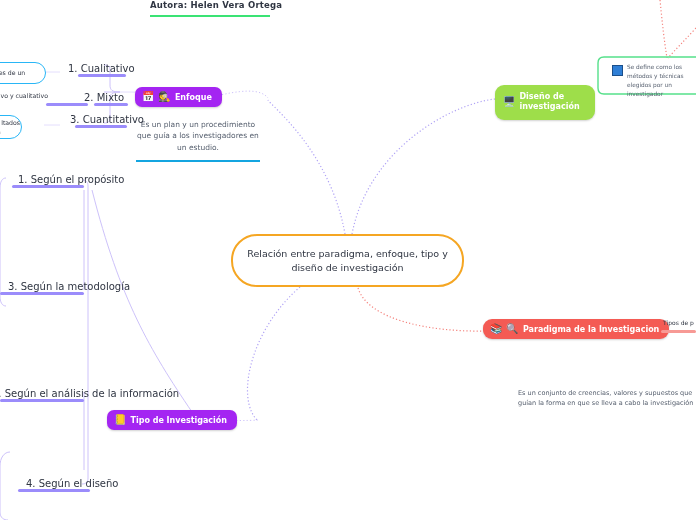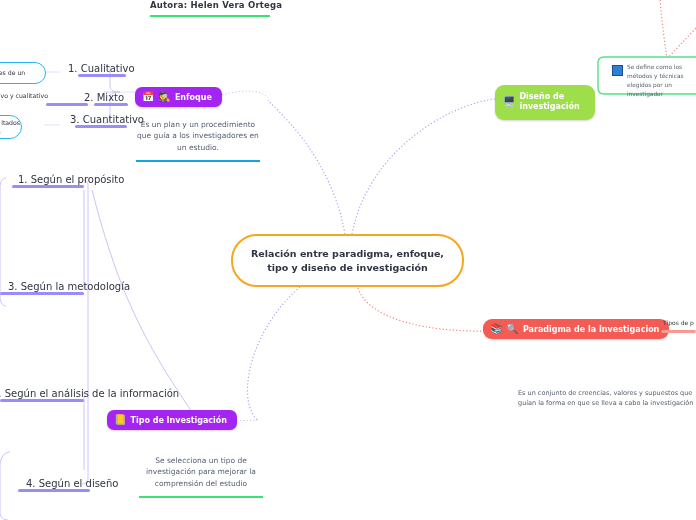--- a/index.html
+++ b/index.html
@@ -20,21 +20,21 @@
   .author-text{font-size:8.5px;font-weight:bold;color:#2f3542;letter-spacing:.2px;white-space:nowrap;}
   .author-rule{margin-top:5px;height:2px;background:#3ae374;width:120px;}
 
   
   .central{
     left:231px;top:234px;width:233px;height:53px;
     border:2px solid #f5a623;border-radius:26px;background:#ffffff;
     display:flex;align-items:center;justify-content:center;
   }
   .central-text{
-    font-size:9.5px;font-weight:bold;color:#2f3542;line-height:1.45;text-align:center;
+    font-size:9.5px;font-weight:normal;color:#2f3542;line-height:1.45;text-align:center;
     padding:0 14px;
   }
 
   
   .pill{
     display:flex;align-items:center;gap:4px;
     border-radius:7px;padding:5px 10px 5px 7px;
     color:#ffffff;font-size:8px;font-weight:bold;
     box-shadow:0 1px 2px rgba(0,0,0,.18);
     white-space:nowrap;
@@ -181,24 +181,20 @@
     <span class="lbl">Paradigma de la Investigacion</span>
   </div>
   <div class="desc desc-paradigma">Es un conjunto de creencias, valores y supuestos que guían la forma en que se lleva a cabo la investigación</div>
   <div class="tipos-label">Tipos de p</div>
   <div class="tipos-rule"></div>
 
   <div class="node pill pill-tipo">
     <span class="emoji">📒</span>
     <span class="lbl">Tipo de Investigación</span>
   </div>
-  <div class="desc desc-tipo">
-    <div>Se selecciona un tipo de investigación para mejorar la comprensión del estudio</div>
-    <div class="desc-rule"></div>
-  </div>
 
   <div class="sublabel" style="left:18px;top:174px;">1. Según el propósito</div>
   <div class="subrule" style="left:12px;top:185px;width:72px;"></div>
 
   <div class="sublabel" style="left:8px;top:281px;">3. Según la metodología</div>
   <div class="subrule" style="left:0px;top:292px;width:84px;"></div>
 
   <div class="sublabel" style="left:-8px;top:388px;">3. Según el análisis de la información</div>
   <div class="subrule" style="left:0px;top:399px;width:84px;"></div>
 

